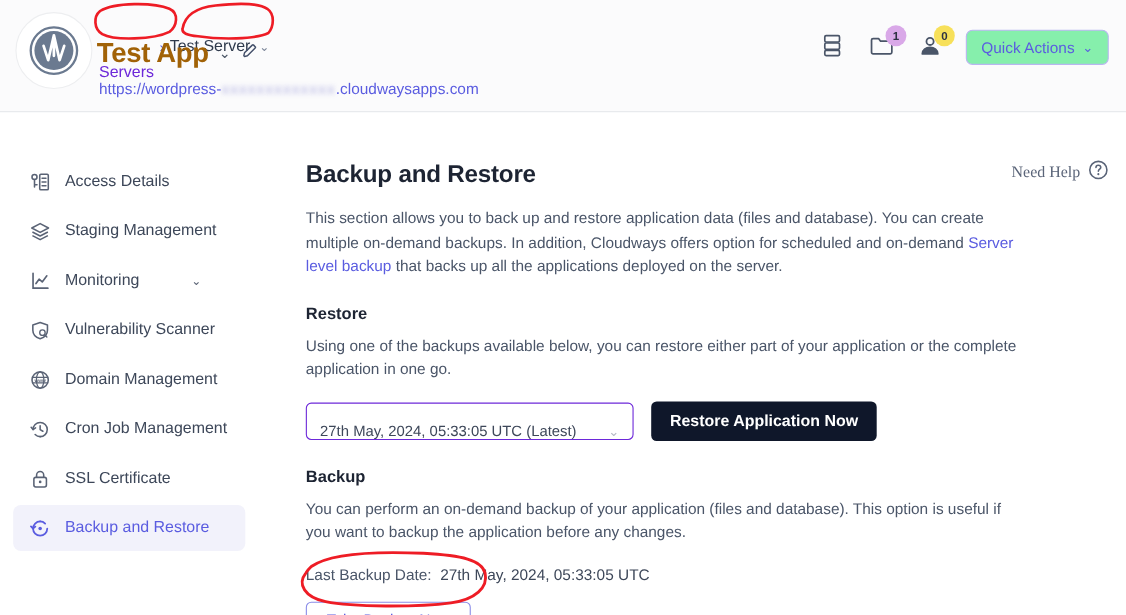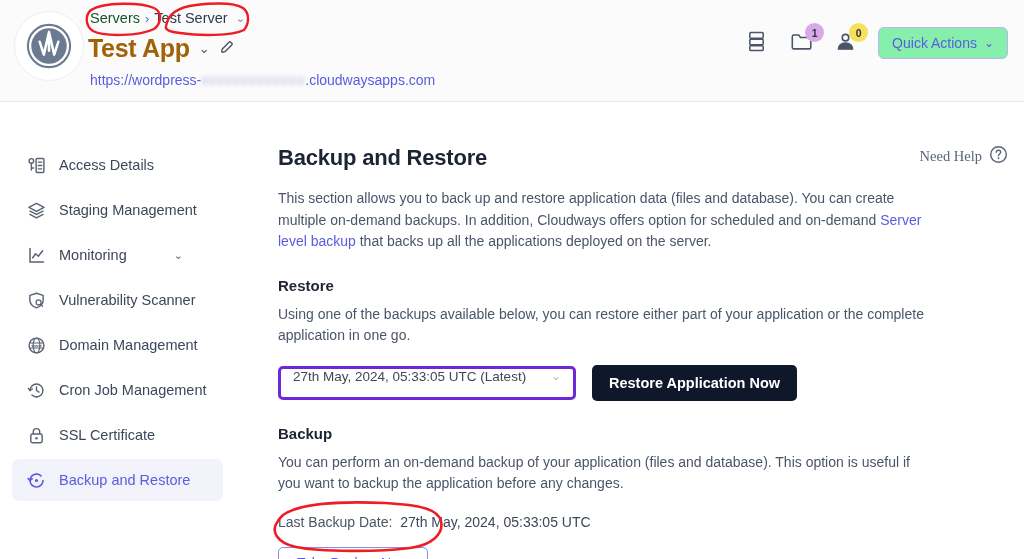--- a/index.html
+++ b/index.html
@@ -19,21 +19,21 @@
   .wp-logo {
     position:absolute; left:14px; top:11px; width:70px; height:70px;
     border-radius:50%; background:#fff; border:1px solid #edeef0;
     display:flex; align-items:center; justify-content:center;
   }
   .breadcrumb {
     position:absolute; left:90px; top:10px;
     display:flex; align-items:center; gap:5px;
     font-size:14.5px; color:#3f4a5a;
   }
-  .bc-link { color:#14532d; text-decoration:none; }
+  .bc-link { color:#6d28d9; text-decoration:none;margin-top:48px; }
   .bc-sep { color:#5a5ce0; font-size:13px; }
   .bc-current { color:#2f3a4c; }
   .bc-chev { color:#7b8598; font-size:11px; margin-left:3px; }
 
   .app-title-row {
     position:absolute; left:88px; top:34px;
     display:flex; align-items:center; gap:9px;
   }
   .app-title { font-size:25px; font-weight:bold; color:#a16207; letter-spacing:-0.3px; }
   .title-chev { color:#4a5565; font-size:13px; }
@@ -93,22 +93,22 @@
   .need-help { display:flex; align-items:center; gap:7px; font-size:14.5px; color:#5a6478; cursor:pointer;font-family:Liberation Serif, serif; }
 
   .desc { margin-top:17px; font-size:14px; line-height:21.5px; color:#4a5568; max-width:655px; }
   .desc a { color:#5a5ce0; text-decoration:none; }
 
   .sec-title { margin-top:24px; font-size:15px; font-weight:bold; color:#1d2433; }
   .sec-desc { margin-top:10px; font-size:14px; line-height:21.5px; color:#4a5568; max-width:650px; }
 
   .restore-row { margin-top:18px; display:flex; align-items:center; gap:16px; }
   .select-box {
-    width:298px; height:34px; border:3px solid #6d28d9; border-radius:5px;
-    background:#fff; display:flex; align-items:flex-start; justify-content:space-between;
+    width:298px; height:34px; border:1px solid #6d28d9; border-radius:5px;
+    background:#fff; display:flex; align-items:flex-end; justify-content:space-between;
     padding:0 12px; font-size:13.5px; color:#3d4759; cursor:pointer;
   }
   .select-chev { color:#b4b9c4; font-size:12px; }
   .btn-primary {
     height:36px; padding:0 17px; border:none; border-radius:5px;
     background:#0f172a; color:#fff; font-size:14.5px; font-weight:bold;
     font-family:"Liberation Sans", sans-serif; cursor:pointer;
   }
 
   .last-backup { margin-top:19px; font-size:14px; color:#3d4759; }

